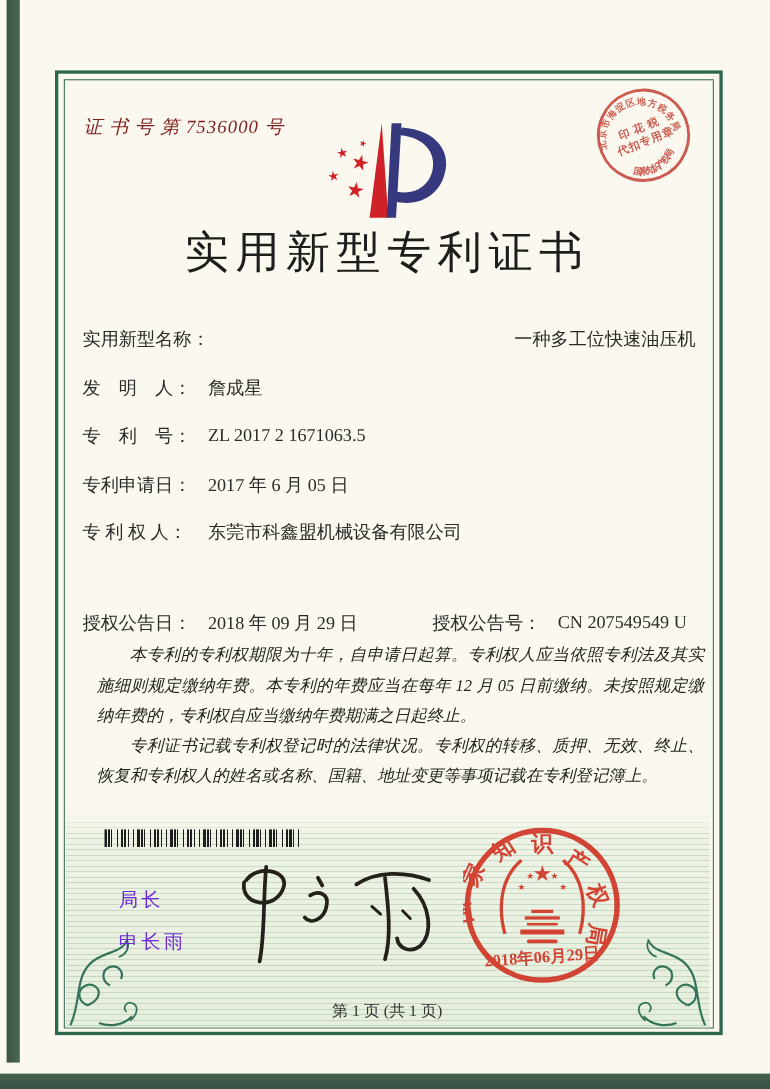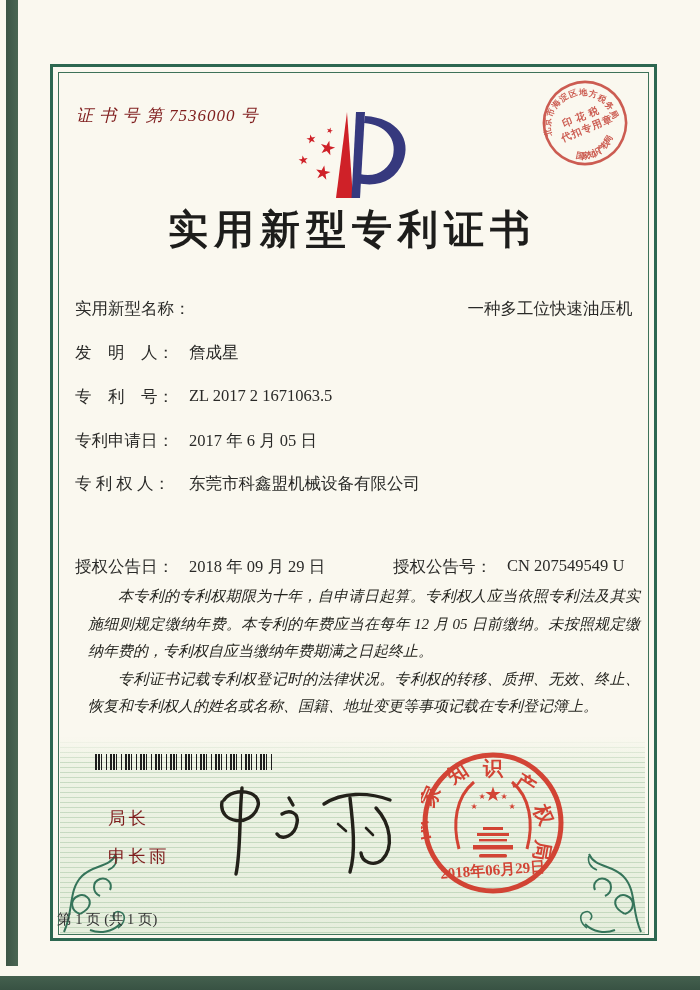--- a/index.html
+++ b/index.html
@@ -6,21 +6,21 @@
   body{width:700px;height:990px;position:relative;background:#faf8ef;overflow:hidden;
        font-family:"Liberation Serif","DejaVu Serif",serif;color:#2a2a28;}
   .abs{position:absolute;}
   
   .edge-left{left:6px;top:0;width:12px;height:966px;background:linear-gradient(90deg,#3c5546,#4a6653);}
   .edge-bottom{left:0;top:976px;width:700px;height:14px;background:linear-gradient(#44604e,#385243);}
   
   .b-outer{left:50px;top:64px;width:601px;height:871px;border:3px solid #2c6750;}
   .b-inner{left:58px;top:72px;width:589px;height:861px;border:1px solid #3d7259;}
   .cert-no{left:76px;top:104px;font-size:17px;letter-spacing:1px;color:#7f1d1d;font-style:italic;}
-  .title{left:57px;top:202px;width:590px;text-align:center;font-size:40px;font-weight:bold;
+  .title{left:57px;top:202px;width:590px;text-align:center;font-size:40px;font-weight:normal;
          letter-spacing:6px;color:#1d1d1b;}
   
   .fields{left:75px;top:290px;width:560px;font-size:16.5px;}
   .frow{position:absolute;left:0;display:flex;width:560px;}
   .flabel{flex:0 0 114px;white-space:pre;}
   .fvalue{flex:1;max-width:442px;}
   .r0{top:8px;text-align:right;} .r1{top:52px;} .r2{top:96px;} .r3{top:140px;} .r4{top:183px;} .r5{top:218px;} .r6{top:266px;}
   .grant-right{position:absolute;left:318px;top:0;display:flex;white-space:nowrap;}
   
   .bodytext{left:88px;top:583px;width:552px;font-size:15px;line-height:27.5px;
@@ -28,23 +28,23 @@
   .bodytext p{margin:0;text-indent:2em;}
   
   .panel{left:60px;top:737px;width:585px;height:197px;
          background:repeating-linear-gradient(180deg,rgba(140,180,140,.38) 0 1px,rgba(140,180,140,0) 1px 5px),
                     linear-gradient(#eff4e6,#e6eedd);}
   .panel::before{content:'';position:absolute;left:0;top:0;right:0;height:26px;
          background:linear-gradient(#faf8ef,rgba(250,248,239,0));}
   .barcode{left:95px;top:754px;width:178px;height:16px;
      background:repeating-linear-gradient(90deg,#1d1d1d 0 2px,transparent 2px 3px,#1d1d1d 3px 5px,
      transparent 5px 6px,#1d1d1d 6px 7px,transparent 7px 11px,#1d1d1d 11px 12px,transparent 12px 15px);}
-  .signer{left:108px;top:806px;font-size:17.5px;letter-spacing:3px;color:#7f1d1d;}
+  .signer{left:108px;top:806px;font-size:17.5px;letter-spacing:3px;color:#6d28d9;}
   .signer div{margin-bottom:14px;}
-  .footer{left:57px;top:910px;width:590px;font-size:14.5px;color:#333;}
+  .footer{left:57px;top:910px;width:590px;text-align:center;font-size:14.5px;color:#333;}
   svg{display:block;}
   .sealtext{font-family:"Liberation Serif","DejaVu Serif",serif;font-weight:bold;}
 </style>
 </head>
 <body>
 
 <div class="abs edge-left"></div>
 <div class="abs edge-bottom"></div>
 <div class="abs b-outer"></div>
 <div class="abs b-inner"></div>

